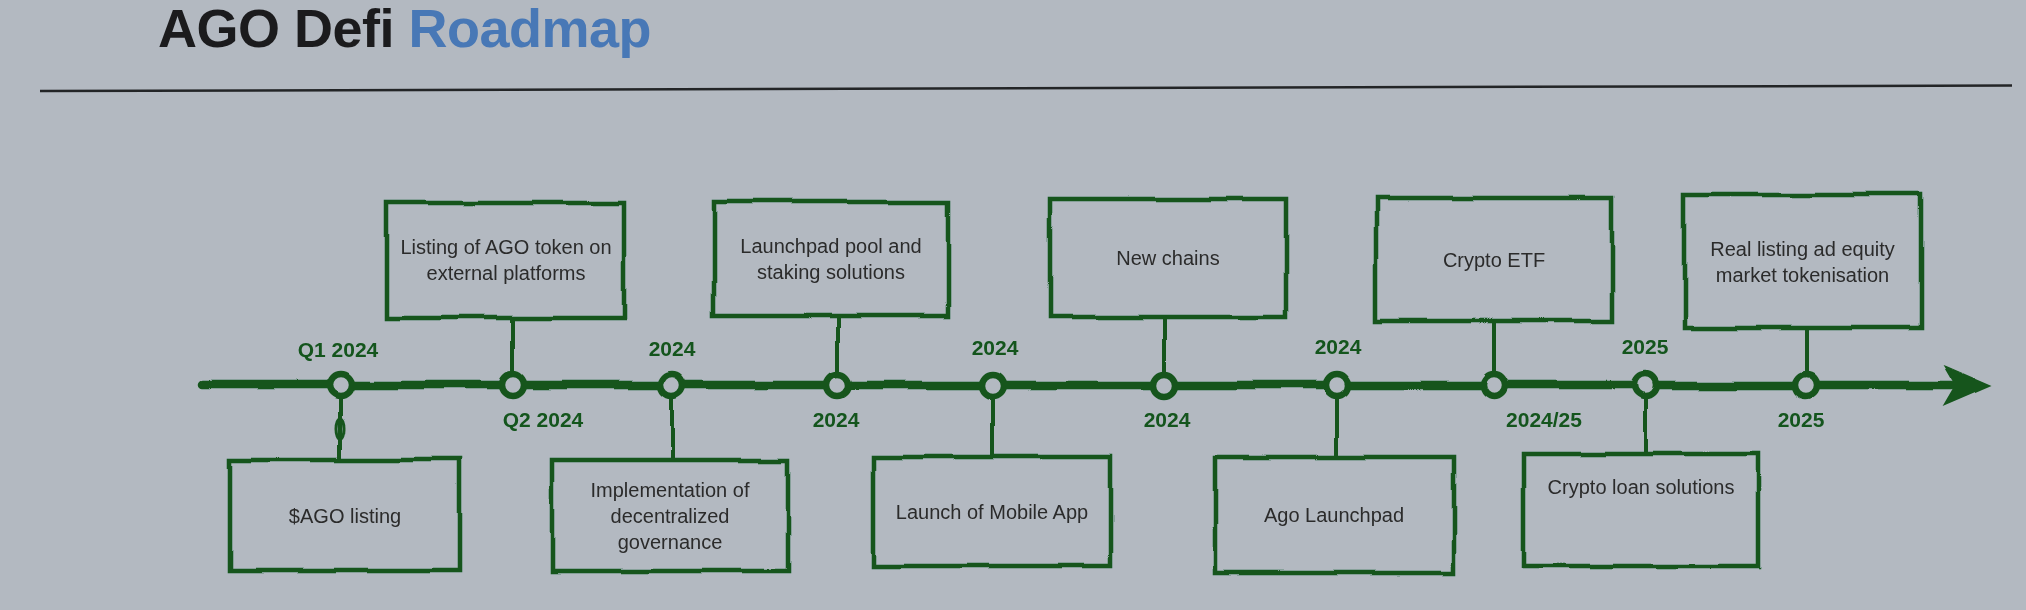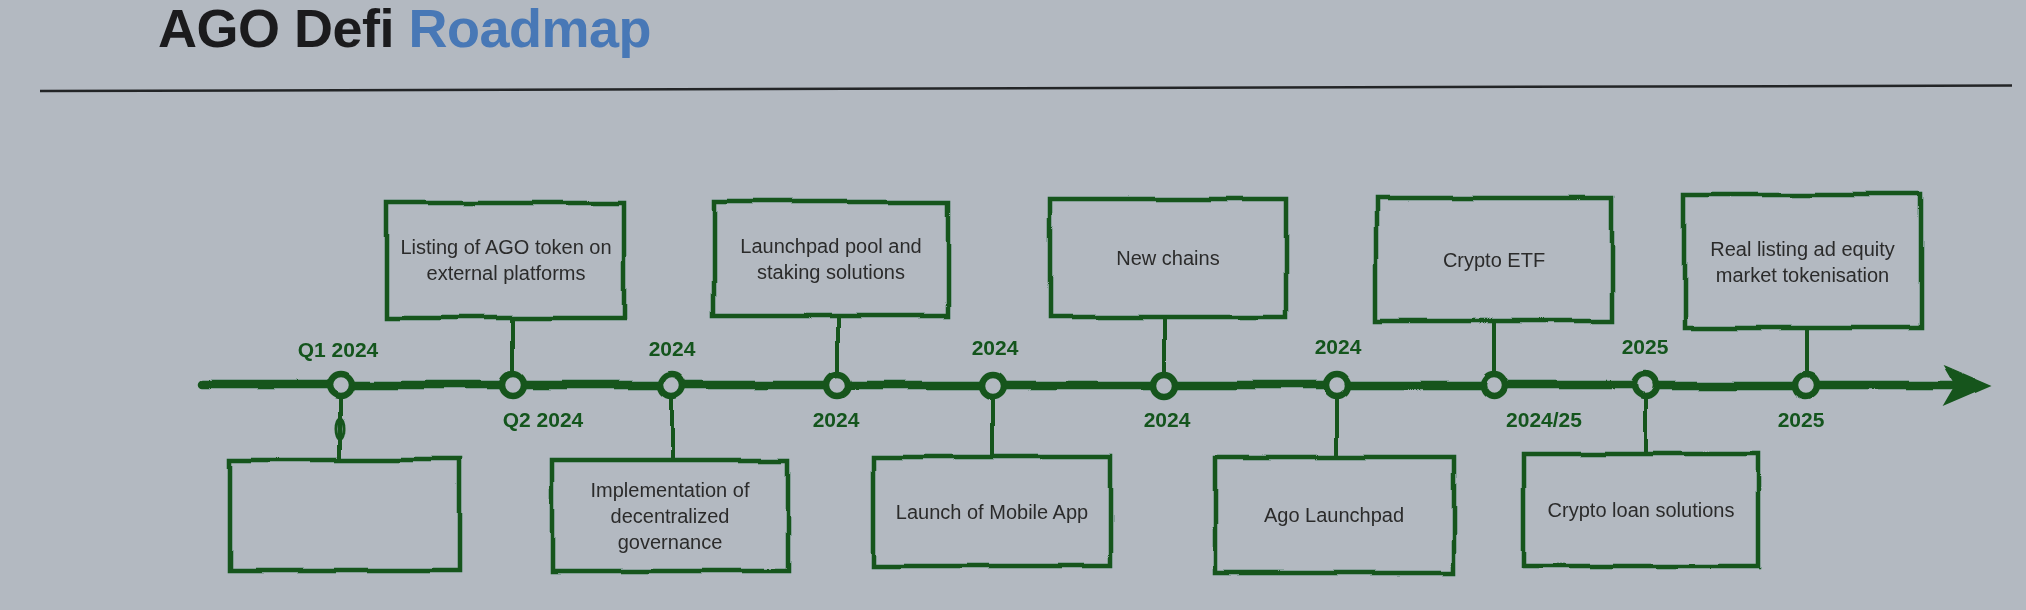--- a/index.html
+++ b/index.html
@@ -142,26 +142,29 @@
   <div class="milestone-box" style="left:1050px;top:199px;width:236px;height:118px;">
       <span>New chains</span>
     </div>
   <div class="milestone-box" style="left:1376px;top:198px;width:236px;height:123px;">
       <span>Crypto ETF</span>
     </div>
   <div class="milestone-box" style="left:1684px;top:195px;width:237px;height:133px;">
       <span>Real listing ad equity market tokenisation</span>
     </div>
 
+  <div class="milestone-box" style="left:230px;top:460px;width:230px;height:111px;">
+      <span>$AGO listing</span>
+    </div>
   <div class="milestone-box" style="left:874px;top:457px;width:236px;height:109px;">
       <span>Launch of Mobile App</span>
     </div>
   <div class="milestone-box" style="left:552px;top:460px;width:236px;height:111px;">
       <span>Implementation of decentralized governance</span>
     </div>
   <div class="milestone-box" style="left:1215px;top:457px;width:238px;height:116px;text-align:center;">
       <span>Ago Launchpad</span>
     </div>
-  <div class="milestone-box" style="left:1524px;top:454px;width:234px;height:112px;">
+  <div class="milestone-box" style="left:1524px;top:431px;width:234px;height:112px;">
       <span>Crypto loan solutions</span>
     </div>
 
 </div>
 
 </body></html>

